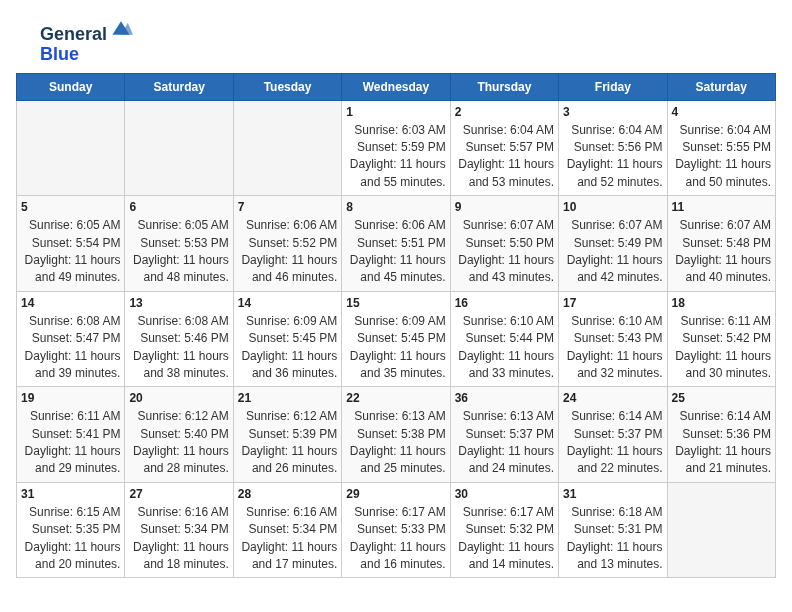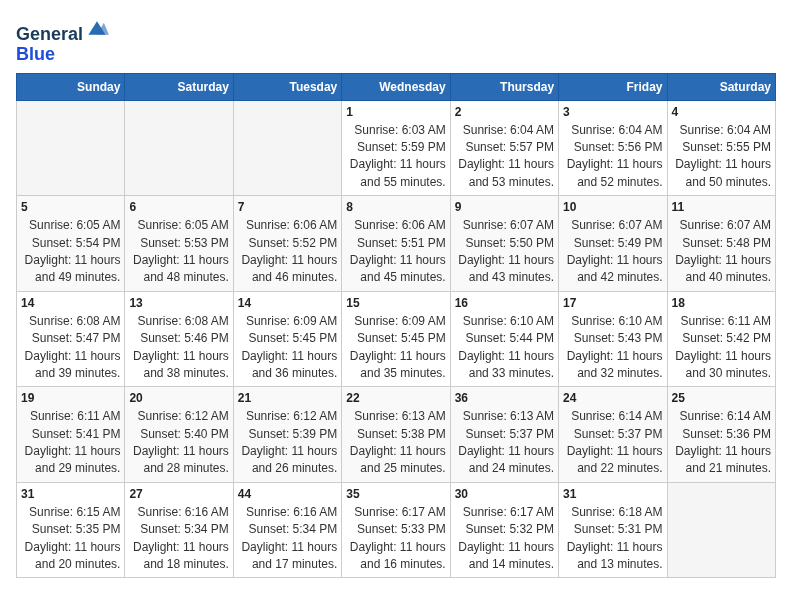--- a/index.html
+++ b/index.html
@@ -8,20 +8,21 @@
       background: #fff;
       width: 792px;
       min-height: 612px;
       padding: 16px;
     }
     .header {
       display: flex;
       align-items: flex-start;
       justify-content: space-between;
       margin-bottom: 4px;
+      margin-left: 24px;
     }
     .logo {
       display: flex;
       align-items: center;
     }
     .logo-text {
       font-size: 18px;
       font-weight: bold;
       color: #1a3a5c;
       line-height: 1.1;
@@ -51,21 +52,21 @@
       width: 100%;
       border-collapse: collapse;
       margin-top: 8px;
     }
     .calendar th {
       background: #2a6bb5;
       color: #fff;
       font-size: 12px;
       font-weight: bold;
       padding: 6px 4px;
-      text-align: right;
+      text-align: center;
       border: 1px solid #1a5aa0;
     }
     .calendar td {
       border: 1px solid #ccc;
       vertical-align: top;
       padding: 4px;
       width: calc(100% / 7);
       font-size: 9.5px;
       color: #222;
       background: #fff;
@@ -345,29 +346,29 @@
       </td>
         <td>
         <div class="day-num">27</div>
         <div class="day-info">
           Sunrise: 6:16 AM<br>
           Sunset: 5:34 PM<br>
           Daylight: 11 hours and 18 minutes.
         </div>
       </td>
         <td>
-        <div class="day-num">44</div>
+        <div class="day-num">28</div>
         <div class="day-info">
           Sunrise: 6:16 AM<br>
           Sunset: 5:34 PM<br>
           Daylight: 11 hours and 17 minutes.
         </div>
       </td>
         <td>
-        <div class="day-num">35</div>
+        <div class="day-num">29</div>
         <div class="day-info">
           Sunrise: 6:17 AM<br>
           Sunset: 5:33 PM<br>
           Daylight: 11 hours and 16 minutes.
         </div>
       </td>
         <td>
         <div class="day-num">30</div>
         <div class="day-info">
           Sunrise: 6:17 AM<br>

